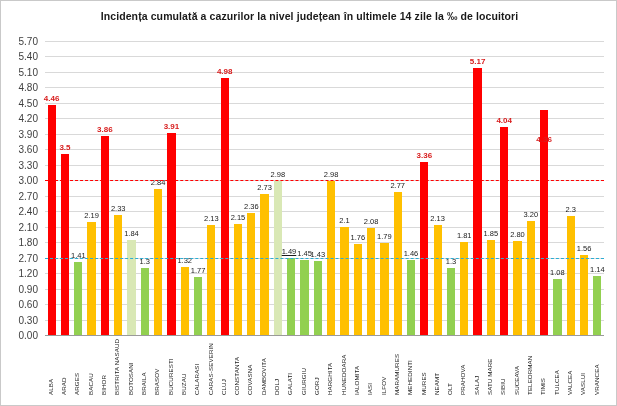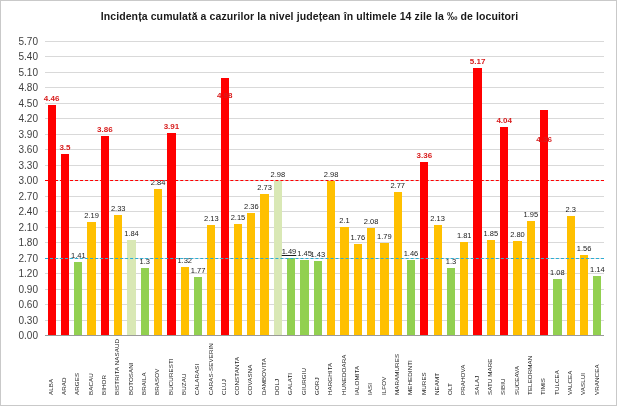--- a/index.html
+++ b/index.html
@@ -205,21 +205,21 @@
           <div class="bar" style="height: 57.7684px; background: rgb(146, 208, 80);"></div>
         </div>
         <div class="vlabel" style="left: 153.06px; top: 225.232px;">1.77</div>
         <div class="barwrap" style="left: 162.243px; width: 8.2519px;">
           <div class="bar" style="height: 109.863px; background: rgb(255, 192, 0);"></div>
         </div>
         <div class="vlabel" style="left: 166.369px; top: 173.137px;">2.13</div>
         <div class="barwrap" style="left: 175.553px; width: 8.2519px;">
           <div class="bar" style="height: 256.863px; background: rgb(255, 0, 0);"></div>
         </div>
-        <div class="vlabel red" style="left: 179.679px; top: 26.1368px; margin-top: 24px;">4.98</div>
+        <div class="vlabel red" style="left: 179.679px; top: 26.1368px;">4.98</div>
         <div class="barwrap" style="left: 188.862px; width: 8.2519px;">
           <div class="bar" style="height: 110.895px; background: rgb(255, 192, 0);"></div>
         </div>
         <div class="vlabel" style="left: 192.988px; top: 172.105px;">2.15</div>
         <div class="barwrap" style="left: 202.172px; width: 8.2519px;">
           <div class="bar" style="height: 121.726px; background: rgb(255, 192, 0);"></div>
         </div>
         <div class="vlabel" style="left: 206.298px; top: 161.274px;">2.36</div>
         <div class="barwrap" style="left: 215.481px; width: 8.2519px;">
           <div class="bar" style="height: 140.811px; background: rgb(255, 192, 0);"></div>
@@ -297,21 +297,21 @@
           <div class="bar" style="height: 208.379px; background: rgb(255, 0, 0);"></div>
         </div>
         <div class="vlabel red" style="left: 459.179px; top: 74.6211px;">4.04</div>
         <div class="barwrap" style="left: 468.362px; width: 8.2519px;">
           <div class="bar" style="height: 93.8737px; background: rgb(255, 192, 0);"></div>
         </div>
         <div class="vlabel" style="left: 472.488px; top: 189.126px;">2.80</div>
         <div class="barwrap" style="left: 481.672px; width: 8.2519px;">
           <div class="bar" style="height: 113.989px; background: rgb(255, 192, 0);"></div>
         </div>
-        <div class="vlabel" style="left: 485.798px; top: 169.011px;">1.95</div>
+        <div class="vlabel" style="left: 485.798px; top: 169.011px;">3.20</div>
         <div class="barwrap" style="left: 494.981px; width: 8.2519px;">
           <div class="bar" style="height: 224.884px; background: rgb(255, 0, 0);"></div>
         </div>
         <div class="vlabel red" style="left: 499.107px; top: 58.1158px; margin-top: 36px;">4.36</div>
         <div class="barwrap" style="left: 508.291px; width: 8.2519px;">
           <div class="bar" style="height: 55.7053px; background: rgb(146, 208, 80);"></div>
         </div>
         <div class="vlabel" style="left: 512.417px; top: 227.295px;">1.08</div>
         <div class="barwrap" style="left: 521.6px; width: 8.2519px;">
           <div class="bar" style="height: 118.632px; background: rgb(255, 192, 0);"></div>

